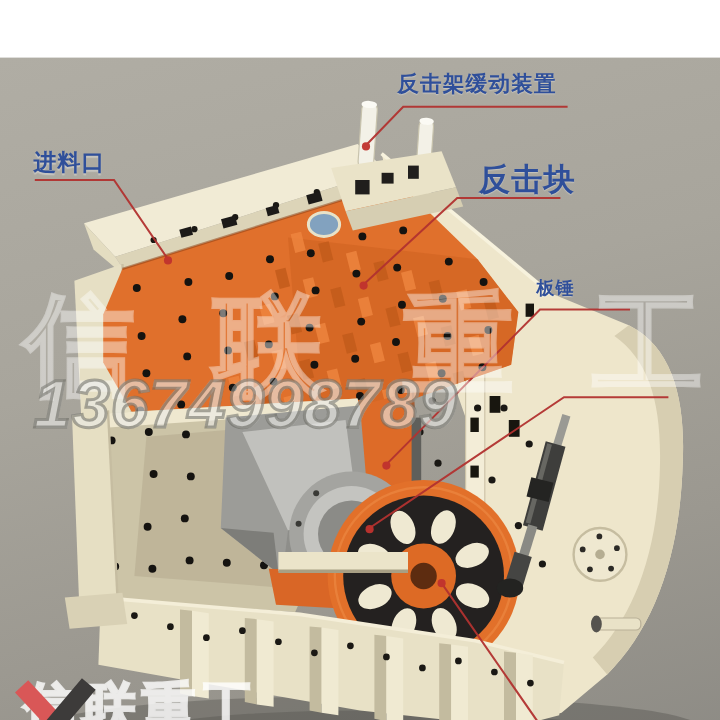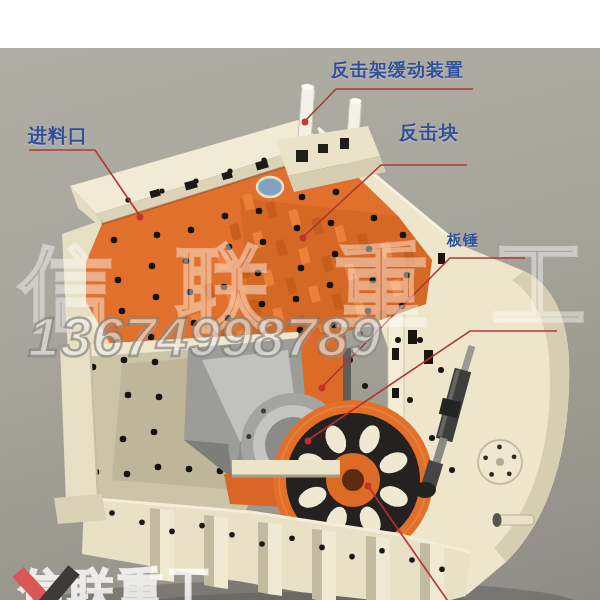--- a/index.html
+++ b/index.html
@@ -9,21 +9,21 @@
     font-family:"Liberation Sans","DejaVu Sans",sans-serif;
     margin-top:48px;
   }
   .stage svg{position:absolute;left:0;top:0;}
   .callout{
     position:absolute;color:#2f4f9a;font-weight:bold;white-space:nowrap;
     text-shadow:0 1px 1px rgba(255,255,255,.35);letter-spacing:1px;
   }
   #co-damper{left:331px;top:10px;font-size:18px;}
   #co-feed{left:28px;top:75px;font-size:19px;text-align:right;}
-  #co-impact{left:399px;top:72px;font-size:19px;}
+  #co-impact{left:399px;top:84px;font-size:26px;}
   #co-blowbar{left:447px;top:183px;font-size:15px;}
   #co-rotor{left:476px;top:256px;font-size:18px;}
   #co-drive{left:452px;top:535px;font-size:17px;}
   .wm-phone{
     position:absolute;left:28px;top:256px;white-space:nowrap;
     font-size:56px;font-weight:bold;font-style:italic;letter-spacing:1px;
     color:rgba(160,160,152,.14);
     -webkit-text-stroke:2.5px rgba(105,105,98,.55);
     text-shadow:1px 1px 0 rgba(255,255,255,.38),-1px -1px 0 rgba(255,255,255,.30);
     pointer-events:none;

